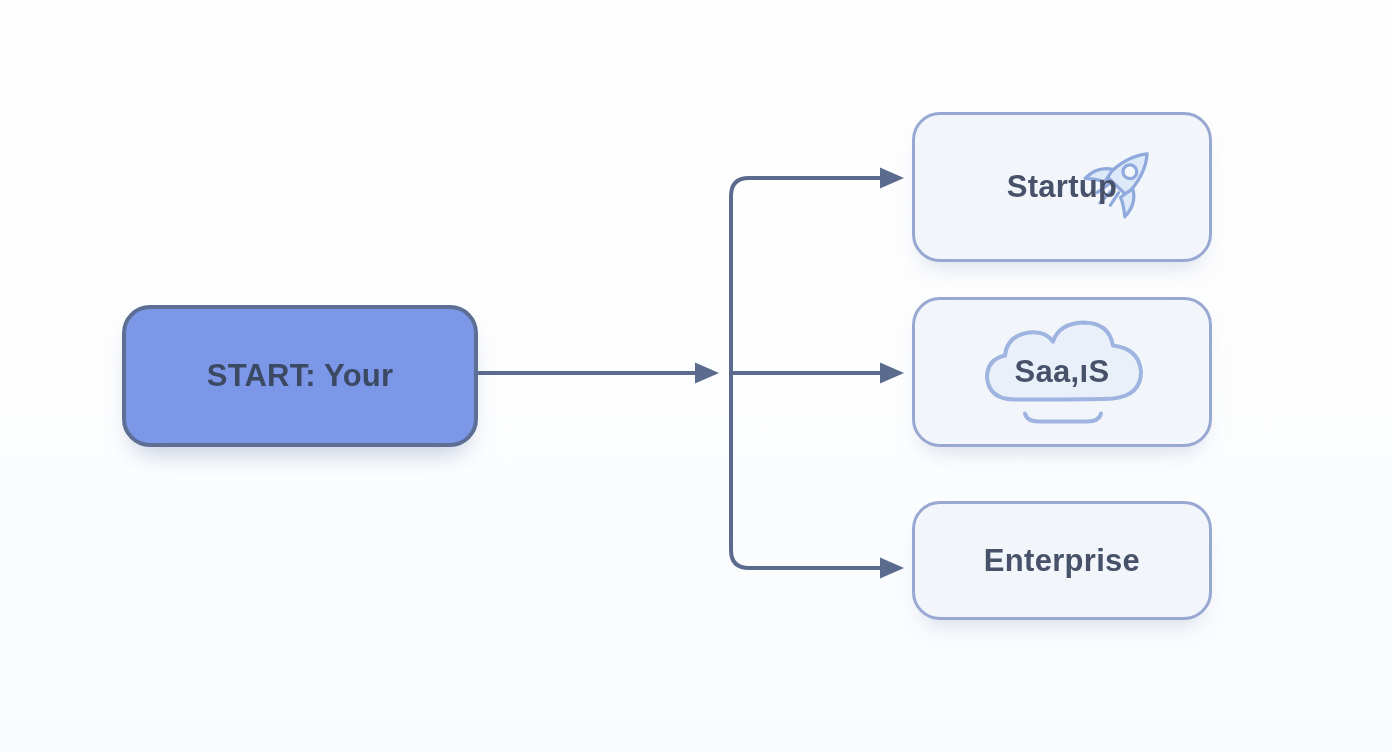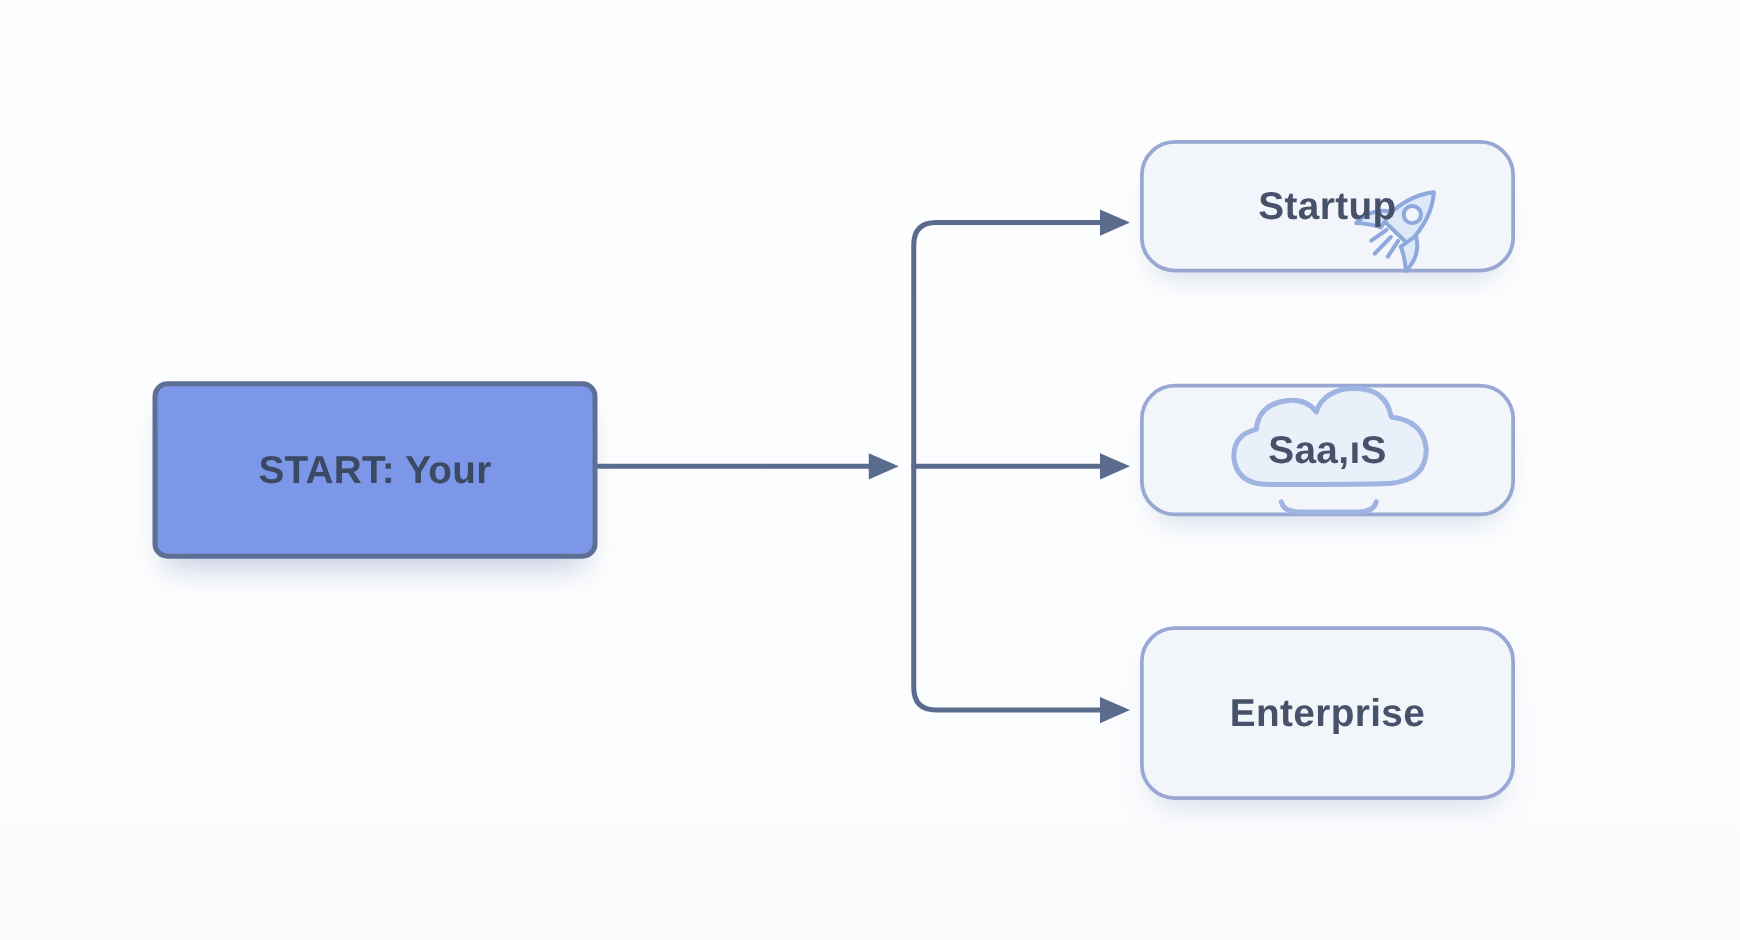--- a/index.html
+++ b/index.html
@@ -24,40 +24,40 @@
   }
   .node{
     position:absolute;z-index:2;
     display:flex;align-items:center;justify-content:center;
     box-sizing:border-box;
   }
   .node.start{
     left:122px;top:305px;width:356px;height:142px;
     background:#7d97e8;
     border:4px solid #5e6f96;
-    border-radius:12px;
+    border-radius:28px;
     box-shadow:0 16px 24px -10px rgba(110,130,175,.40);
   }
   .start-label{
     text-align:center;
     font-size:31px;font-weight:700;line-height:40px;
     color:#3c4963;
     letter-spacing:.2px;
   }
   .start-label span{display:block;}
   .node.option{
-    width:300px;height:106px;
+    width:300px;height:150px;
     background:#f2f6fb;
     border:3px solid #98a8d3;
     border-radius:28px;
     box-shadow:0 14px 22px -10px rgba(140,160,200,.35);
   }
   .node.option-startup{left:912px;top:112px;}
-  .node.option-saas{left:912px;top:307px;}
-  .node.option-enterprise{left:912px;top:501px;height:139px;}
+  .node.option-saas{left:912px;top:297px;}
+  .node.option-enterprise{left:912px;top:501px;height:119px;}
   .opt-label{
     position:relative;z-index:3;
     font-size:31px;font-weight:700;color:#47526a;
     letter-spacing:.3px;
   }
   .icon-rocket{
     position:absolute;right:44px;top:22px;width:92px;height:92px;z-index:2;
   }
   .icon-cloud{
     position:absolute;left:50%;top:50%;transform:translate(-50%,-52%);

